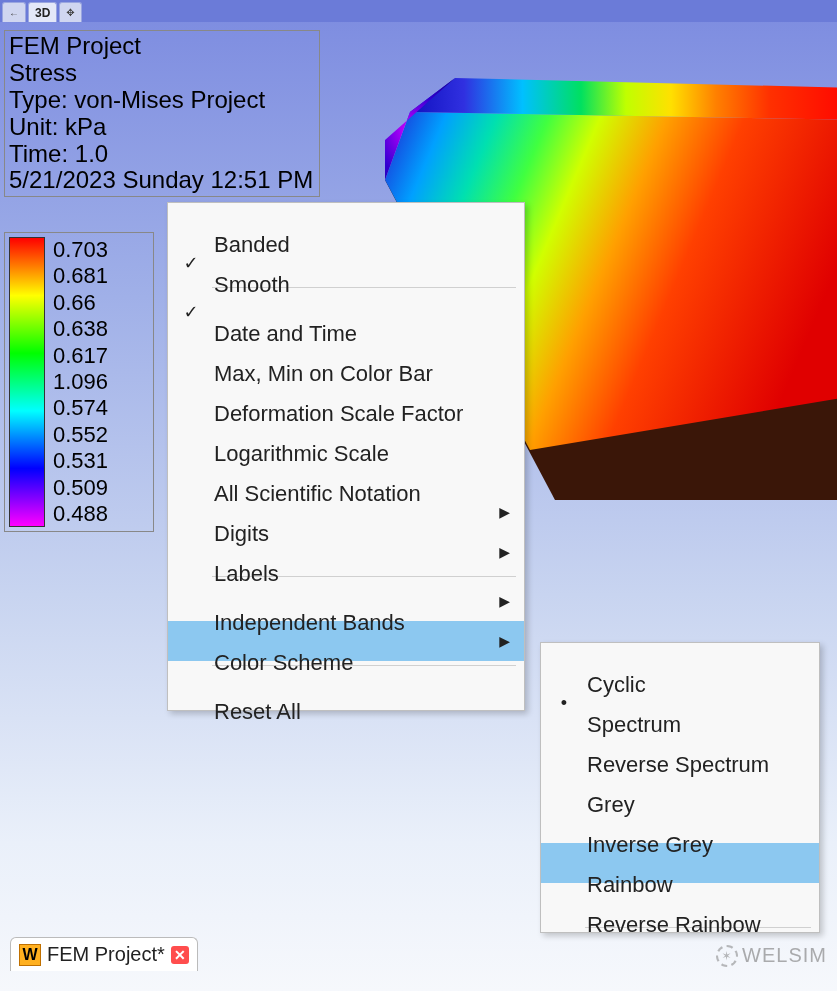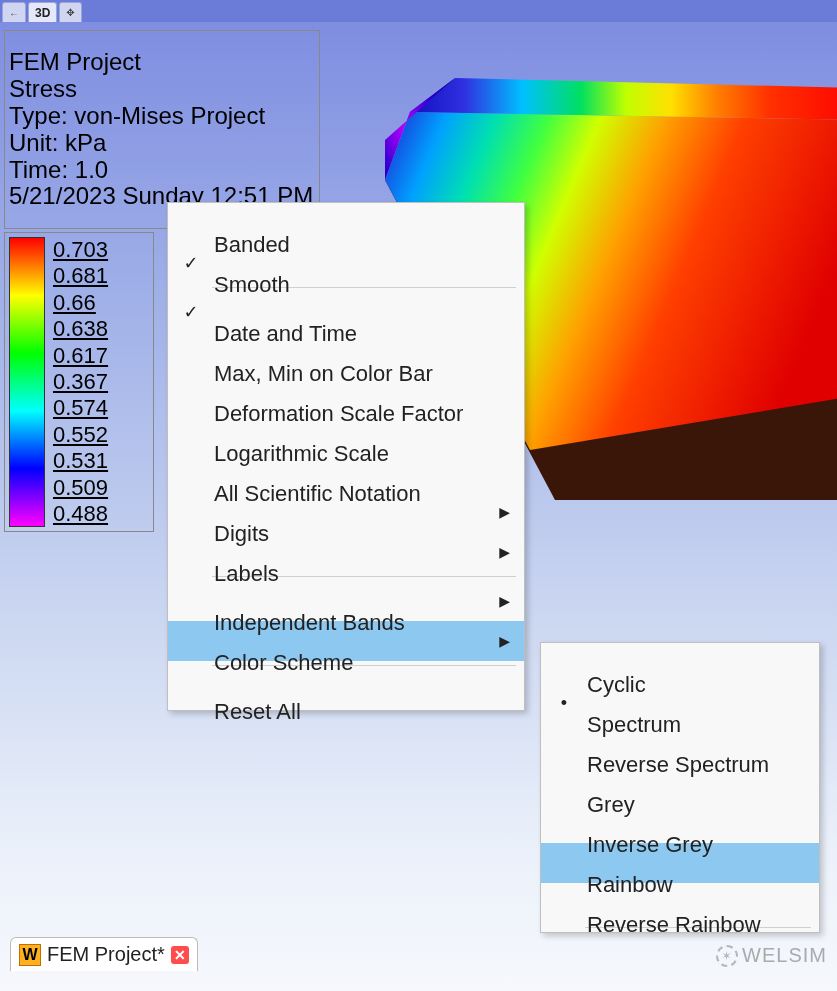--- a/index.html
+++ b/index.html
@@ -21,38 +21,38 @@
     font-size: 12px; color: #222; display: flex; align-items: center; gap: 2px;
     border-radius: 3px 3px 0 0;
   }
   .top-tab.active { background: #e4e8f8; font-weight: bold; }
   .top-tab-icon { font-size: 10px; color: #444; }
   
   .info-panel {
     position: absolute; top: 30px; left: 4px; width: 316px;
     border: 1px solid #888;
     font-size: 24px; color: #000; line-height: 1.12;
-    padding: 18px 4px;
+    padding: 2px 4px;
     font-weight: 400;
     letter-spacing: 0px;
   }
   
   .legend {
     position: absolute; top: 232px; left: 4px; width: 150px;
     border: 1px solid #888;
     display: flex; padding: 4px;
   }
   .legend-bar {
     width: 36px; height: 290px;
     border: 1px solid #333;
     background: linear-gradient(to bottom,
       #ff0000 0%, #ff7f00 10%, #ffff00 20%, #7fff00 30%, #00ff00 40%,
       #00ff7f 50%, #00ffff 60%, #007fff 70%, #0000ff 80%, #7f00ff 90%, #ff00ff 100%);
   }
-  .legend-values { margin-left: 8px; font-size: 22px; color: #000; display: flex; flex-direction: column; justify-content: space-between; height: 290px; text-decoration: underline; }
+  .legend-values { margin-left: 8px; font-size: 22px; color: #000; display: flex; flex-direction: column; justify-content: space-between; height: 290px; }
   
   .model {
     position: absolute; left: 340px; top: 70px; width: 520px; height: 430px;
     pointer-events: none;
   }
   
   .menu {
     position: absolute; background: #f8f8f8; border: 1px solid #bfbfbf;
     box-shadow: 3px 3px 6px rgba(0,0,0,0.2);
     font-size: 22px; color: #222;
@@ -124,21 +124,21 @@
   </div>
 
   <div class="legend">
     <div class="legend-bar"></div>
     <div class="legend-values">
       <div>0.703</div>
       <div>0.681</div>
       <div>0.66</div>
       <div>0.638</div>
       <div>0.617</div>
-      <div>0.367</div>
+      <div>1.096</div>
       <div>0.574</div>
       <div>0.552</div>
       <div>0.531</div>
       <div>0.509</div>
       <div>0.488</div>
     </div>
   </div>
 
   <svg class="model" viewBox="0 0 520 430">
     <defs>

